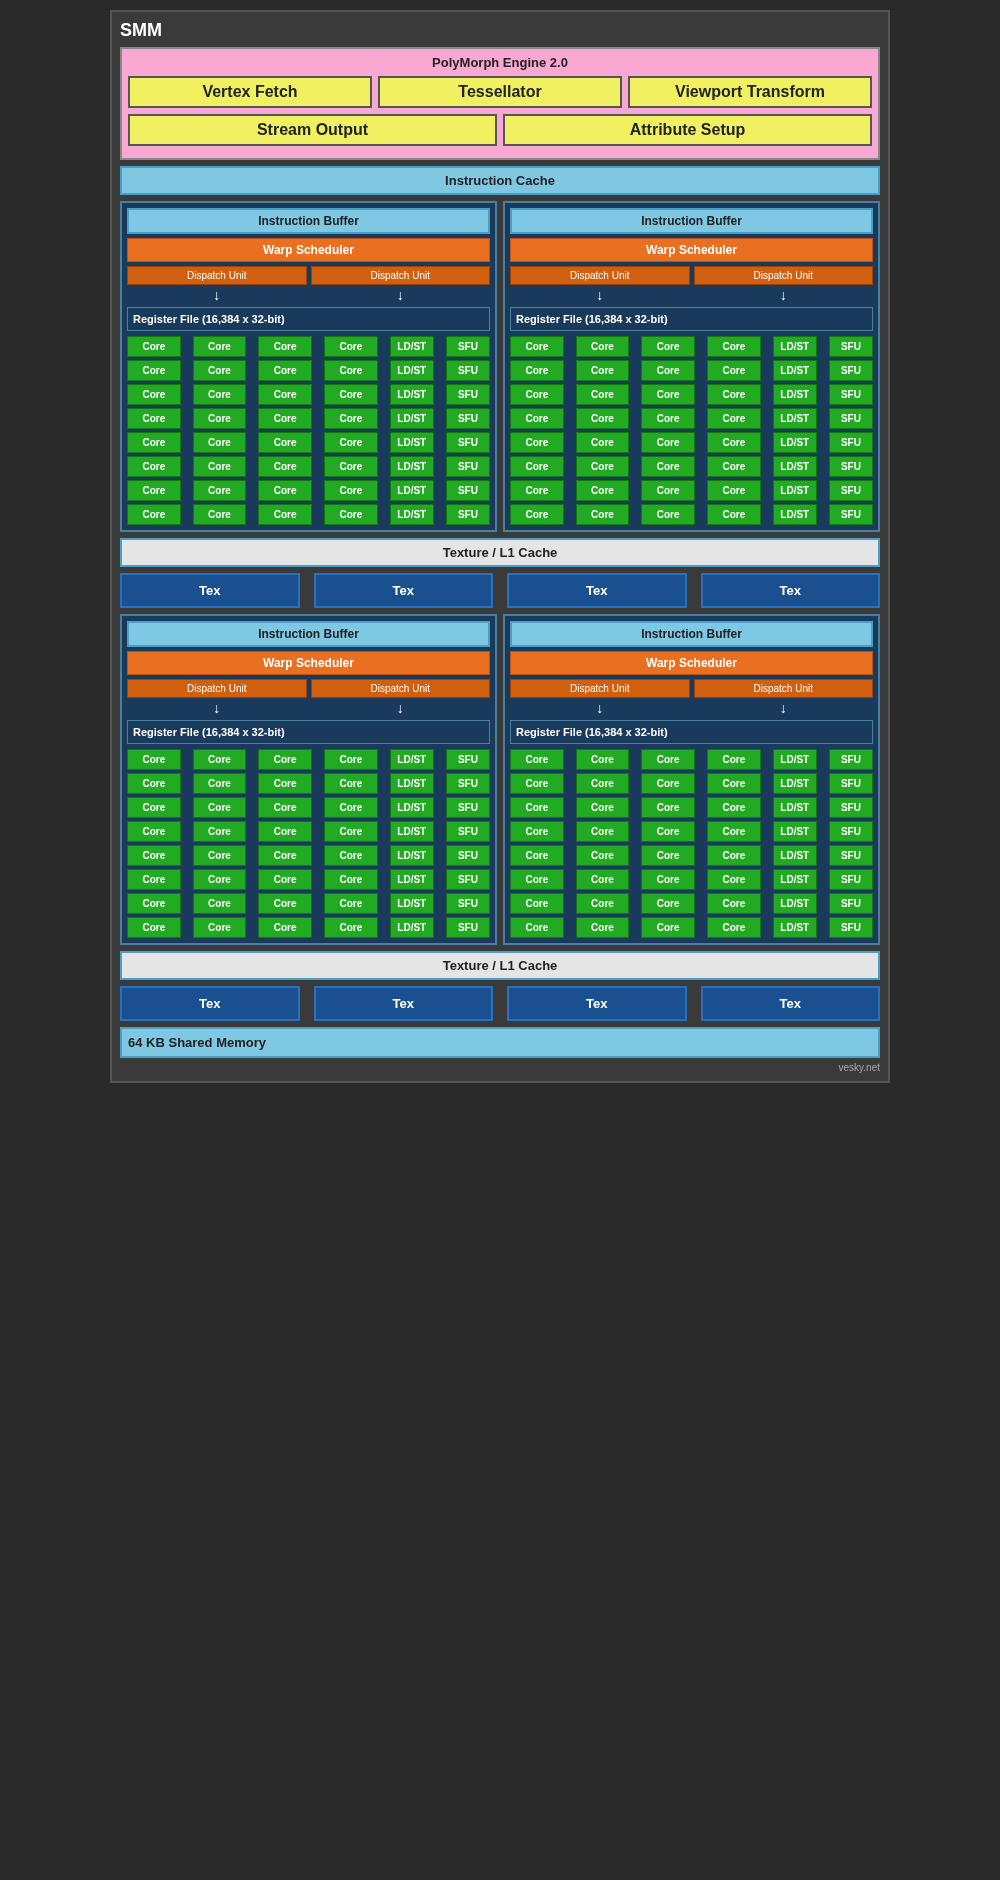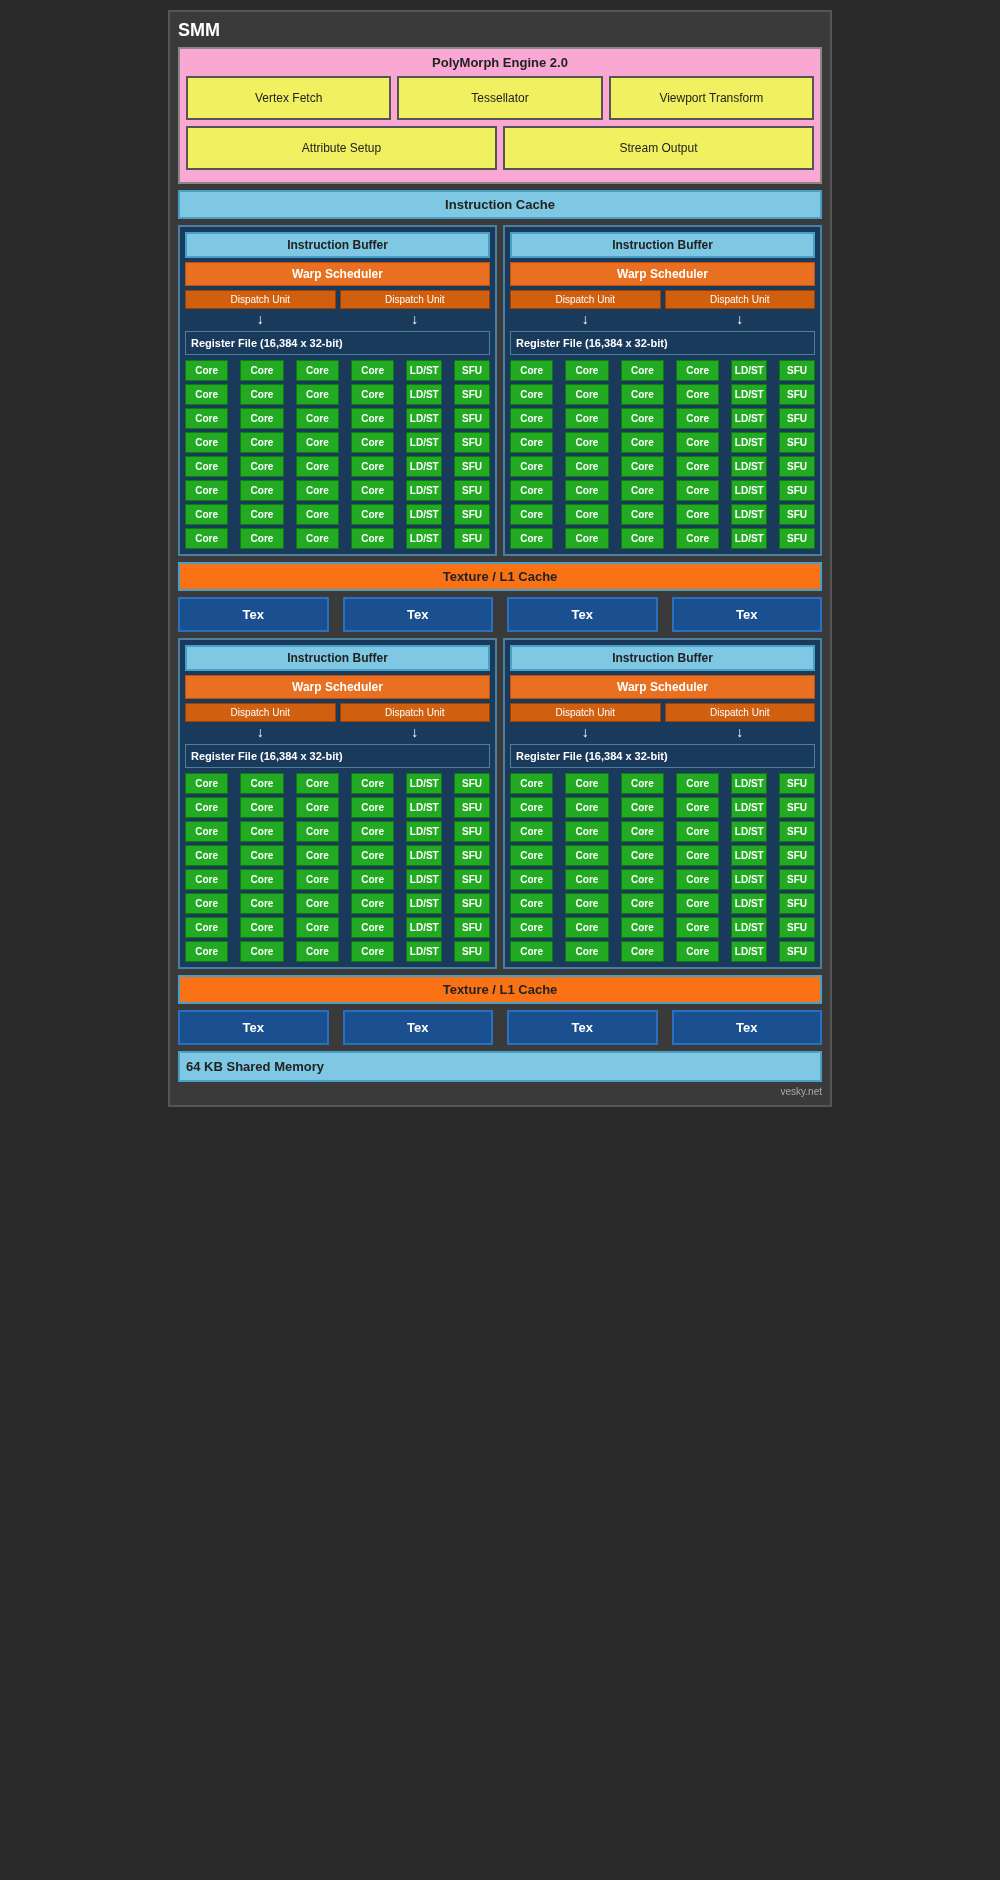--- a/index.html
+++ b/index.html
@@ -4,21 +4,21 @@
   <style>
     * { box-sizing: border-box; margin: 0; padding: 0; }
     body {
       background: #2a2a2a;
       font-family: Arial, sans-serif;
       display: flex;
       justify-content: center;
       padding: 10px;
     }
     .main-container {
-      width: 664px;
+      width: 780px;
       background: #3a3a3a;
       border: 2px solid #555;
       padding: 8px;
     }
     .smm-title {
       color: white;
       font-size: 18px;
       font-weight: bold;
       margin-bottom: 6px;
     }
@@ -38,23 +38,23 @@
     }
     .polymorph-row {
       display: flex;
       gap: 6px;
       margin-bottom: 6px;
       justify-content: center;
     }
     .polymorph-item {
       background: #f0f060;
       border: 2px solid #555;
-      padding: 13px 10px;
-      font-size: 12px;
-      font-weight: normal;
+      padding: 5px 10px;
+      font-size: 16px;
+      font-weight: bold;
       color: #222;
       text-align: center;
       flex: 1;
     }
     .polymorph-item-wide {
       flex: 1.5;
     }
     
     .instruction-cache {
       background: #7ec8e3;
@@ -169,21 +169,21 @@
       border: 1px solid #117711;
       color: white;
       font-size: 10px;
       font-weight: bold;
       text-align: center;
       padding: 4px 2px;
       flex: 0.8;
     }
     
     .texture-cache {
-      background: #f97316;
+      background: #e5e5e5;
       border: 2px solid #4a9fc8;
       text-align: center;
       font-size: 13px;
       font-weight: bold;
       color: #222;
       padding: 5px;
       margin-bottom: 6px;
     }
     
     .tex-row {
@@ -228,22 +228,22 @@
   <div class="smm-title">SMM</div>
 
   <div class="polymorph-box">
     <div class="polymorph-title">PolyMorph Engine 2.0</div>
     <div class="polymorph-row">
       <div class="polymorph-item">Vertex Fetch</div>
       <div class="polymorph-item">Tessellator</div>
       <div class="polymorph-item">Viewport Transform</div>
     </div>
     <div class="polymorph-row">
+      <div class="polymorph-item polymorph-item-wide">Stream Output</div>
       <div class="polymorph-item polymorph-item-wide">Attribute Setup</div>
-      <div class="polymorph-item polymorph-item-wide">Stream Output</div>
     </div>
   </div>
 
   <div class="instruction-cache">Instruction Cache</div>
 
   <div class="sm-section">
 
     <div class="sm-block">
       <div class="instruction-buffer">Instruction Buffer</div>
       <div class="warp-scheduler">Warp Scheduler</div>

